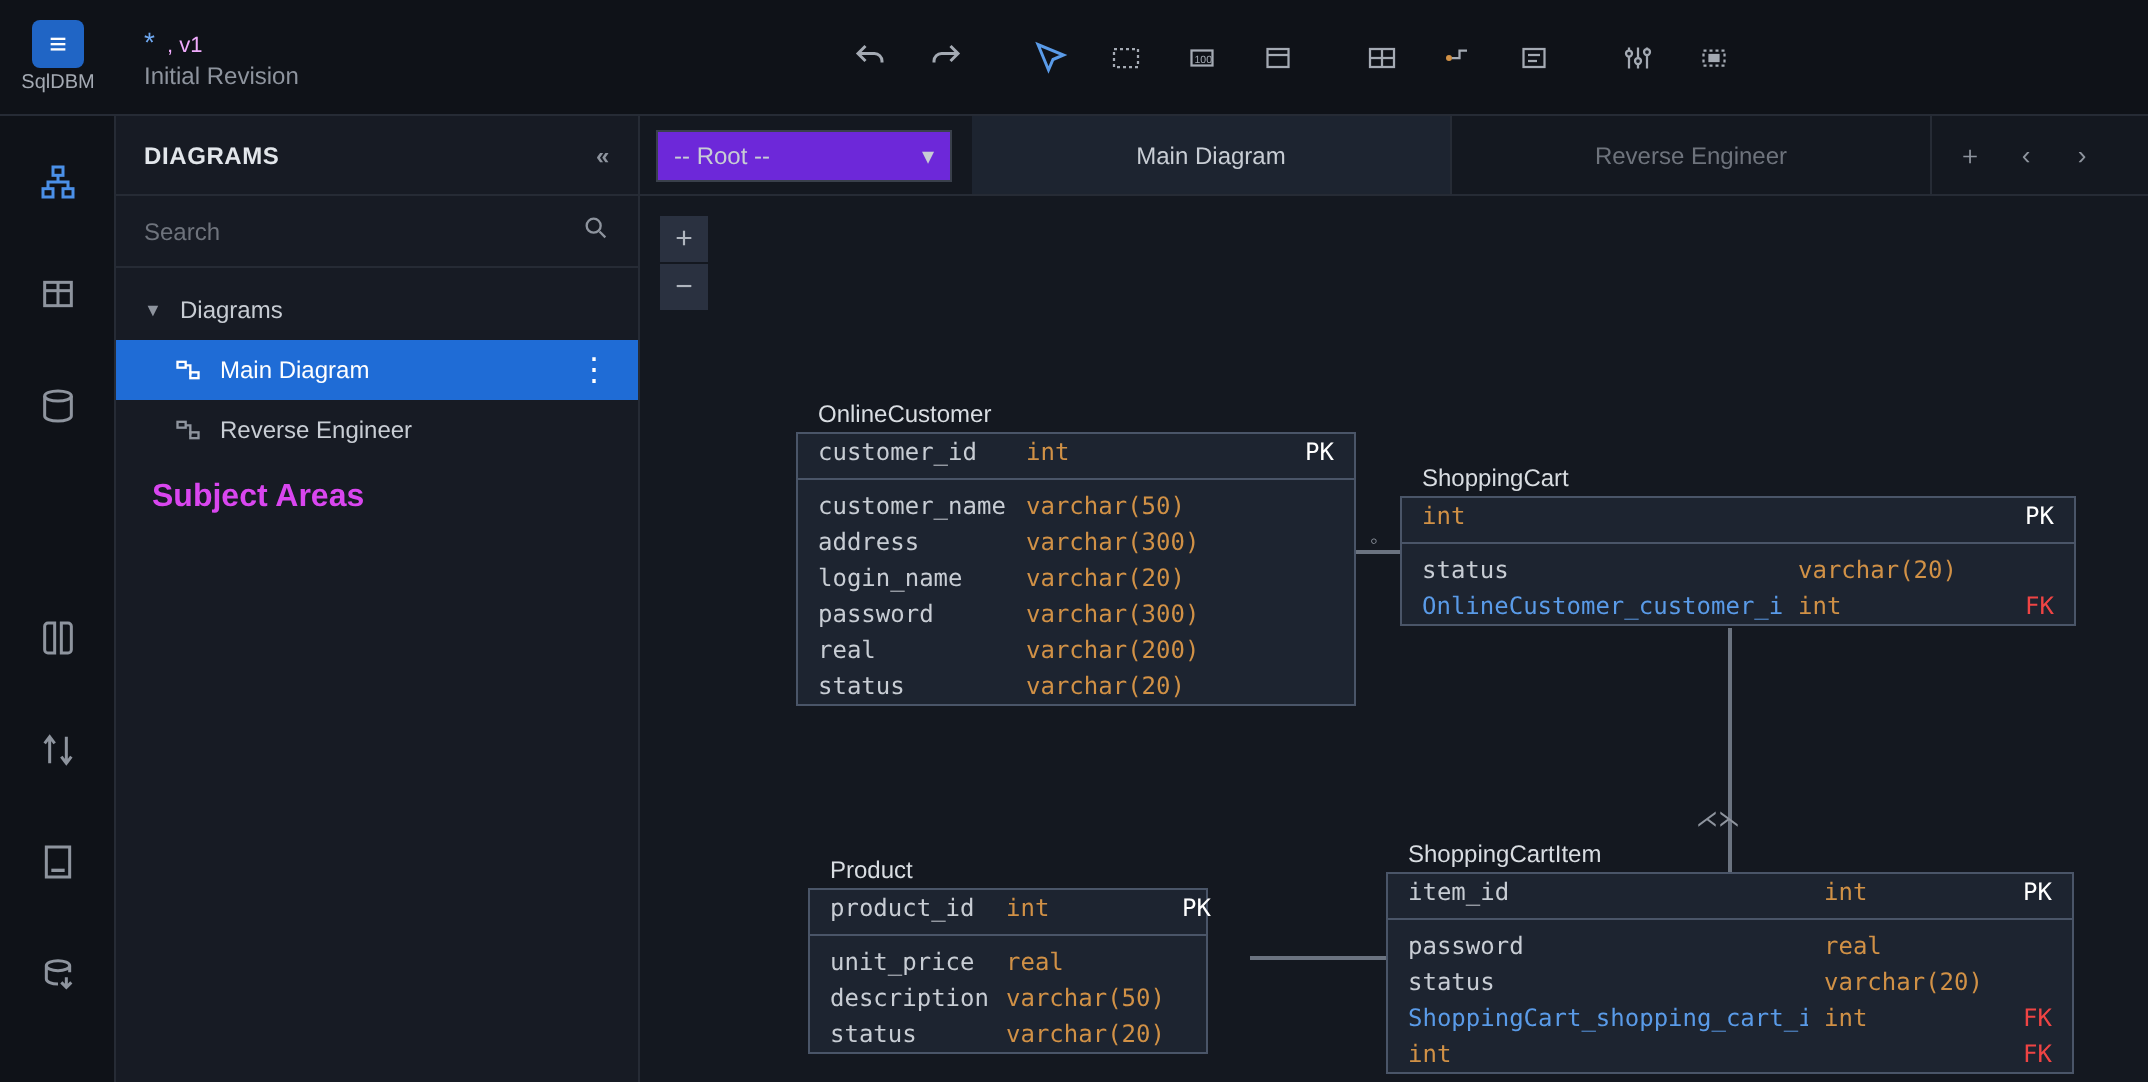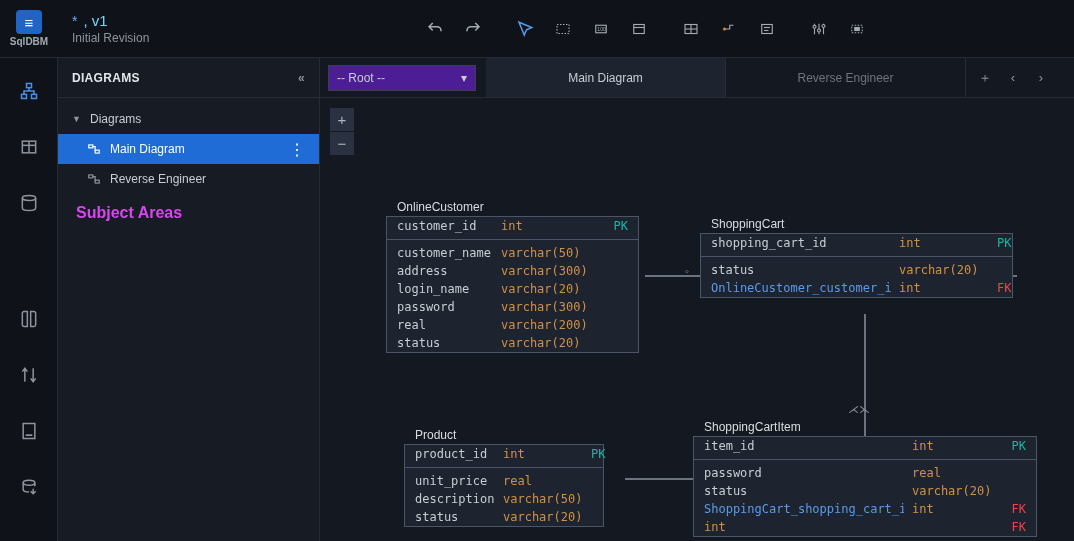--- a/index.html
+++ b/index.html
@@ -33,26 +33,26 @@
   height: 24px;
   background: #2065c5;
   border-radius: 4px;
   color: #fff;
   display: flex;
   align-items: center;
   justify-content: center;
   font-size: 15px;
   font-weight: bold;
 }
-.logo-text { font-size: 10px; color: #a4aab3; font-weight: bold; }
+.logo-text { font-size: 10px; color: #a4aab3; }
 .title-area { padding-left: 14px; flex: 0 0 330px; }
 .title-line { display: flex; align-items: baseline; gap: 6px; }
 .title-main { font-size: 18px; font-weight: 500; color: #e2e6eb; }
 .title-star { color: #6fa8f0; font-size: 14px; }
-.title-version { color: #7dd3fc; font-size: 15px; }
+.title-version { color: #f0abfc; font-size: 11px; }
 .subtitle { font-size: 12px; color: #8e949e; margin-top: 2px; }
 .toolbar {
   display: flex;
   align-items: center;
   gap: 4px;
   padding-left: 30px;
 }
 .tool-btn {
   width: 34px;
   height: 34px;
@@ -160,21 +160,21 @@
   align-items: center;
   height: 40px;
   border-bottom: 1px solid #262b35;
   background: #141820;
 }
 .dropdown {
   width: 148px;
   height: 26px;
   margin-left: 8px;
   margin-right: 10px;
-  background: #4c1d95;
+  background: #6d28d9;
   border: 1px solid #3a404b;
   display: flex;
   align-items: center;
   justify-content: space-between;
   padding: 0 8px;
   font-size: 12px;
   color: #c8cdd4;
   cursor: pointer;
 }
 .tab {
@@ -248,21 +248,21 @@
 }
 .entity-row {
   display: flex;
   padding: 2px 10px;
   gap: 8px;
 }
 .entity-row.pk-sep { border-bottom: 1px solid #4a5568; padding-bottom: 6px; margin-bottom: 4px; }
 .col-name { color: #c8cdd4; flex: 0 0 var(--c1, 100px); white-space: nowrap; overflow: hidden; }
 .col-name.fk { color: #5a9be8; }
 .col-type { color: #d19146; flex: 0 0 var(--c2, 90px); }
-.col-key { color: #14b8a6; margin-left: auto; }
+.col-key { color: #ffffff; margin-left: auto; }
 .col-key.fk { color: #ef4444; }
 .rel-line {
   position: absolute;
   background: #6b7380;
 }
 .rel-line.h { height: 1.5px; }
 .rel-line.v { width: 1.5px; }
 .crow {
   position: absolute;
   color: #8e949e;
@@ -406,20 +406,27 @@
           <path d="M17 14v6m-3-3l3 3 3-3"></path>
         </svg>
       </div>
   </div>
 
   <div class="side-panel">
     <div class="panel-header">
       <span>DIAGRAMS</span>
       <span class="collapse-icon">«</span>
     </div>
+    <div class="search-row">
+      <input class="search-input" placeholder="Search" style="">
+      <span class="search-icon"><svg width="14" height="14" viewBox="0 0 24 24" fill="none" stroke="currentColor" stroke-width="2">
+            <circle cx="10" cy="10" r="6"></circle>
+            <line x1="15" y1="15" x2="20" y2="20"></line>
+          </svg></span>
+    </div>
     <div class="tree">
       <div class="tree-node group">
         <span class="node-chevron">▼</span>
         <span class="node-label">Diagrams</span>
       </div>
       <div class="tree-node indent selected">
         <span class="node-icon">
             <svg width="14" height="14" viewBox="0 0 24 24" fill="none" stroke="currentColor" stroke-width="2">
               <rect x="3" y="5" width="7" height="5"></rect>
               <rect x="14" y="14" width="7" height="5"></rect>
@@ -463,21 +470,21 @@
         <div class="zoom-btn">+</div>
         <div class="zoom-btn">−</div>
       </div>
 
       <div class="rel-line h" style="left:325px; top:177px; width:372px"></div>
       <div class="crow" style="left:365px; top:167px">◦</div>
       <div class="rel-line v" style="left:544px; top:216px; height:150px"></div>
       <div class="rel-line h" style="left:305px; top:380px; width:372px"></div>
       <div class="crow" style="left:528px; top:305px">⋌⋋</div>
 
-      <div class="entity" style="left:66px; top:118px; width:253px; --c1:96px; --c2:100px">
+      <div class="entity" style="left:78px; top:118px; width:280px; --c1:96px; --c2:100px">
         <div class="entity-title">OnlineCustomer</div>
         <div>
             <div class="entity-row pk-sep">
               <span class="col-name">customer_id</span>
               <span class="col-type">int</span>
               <span class="col-key">PK</span>
             </div>
             <div class="entity-row">
               <span class="col-name">customer_name</span>
               <span class="col-type">varchar(50)</span>
@@ -498,25 +505,24 @@
               <span class="col-name">real</span>
               <span class="col-type">varchar(200)</span>
             </div>
             <div class="entity-row">
               <span class="col-name">status</span>
               <span class="col-type">varchar(20)</span>
             </div>
           </div>
       </div>
 
-      <div class="entity" style="left:380px; top:135px; width:313px; --c1:180px; --c2:90px">
+      <div class="entity" style="left:380px; top:150px; width:338px; --c1:180px; --c2:90px">
         <div class="entity-title">ShoppingCart</div>
         <div>
             <div class="entity-row pk-sep">
-              <span class="col-name">shopping_cart_id</span>
               <span class="col-type">int</span>
               <span class="col-key">PK</span>
             </div>
             <div class="entity-row">
               <span class="col-name">status</span>
               <span class="col-type">varchar(20)</span>
             </div>
             <div class="entity-row">
               <span class="col-name fk">OnlineCustomer_customer_id</span>
               <span class="col-type">int</span>

